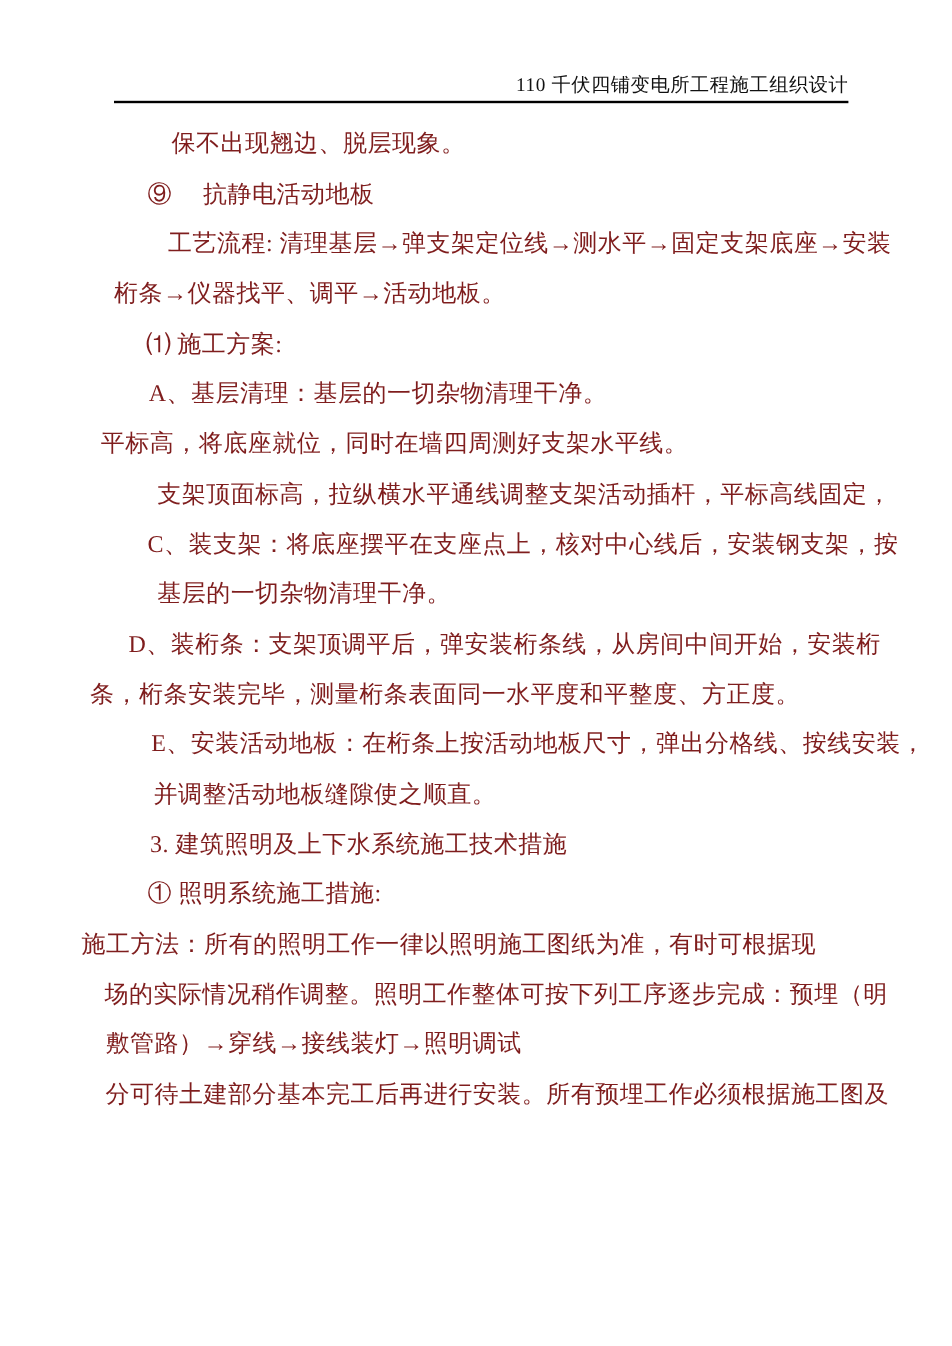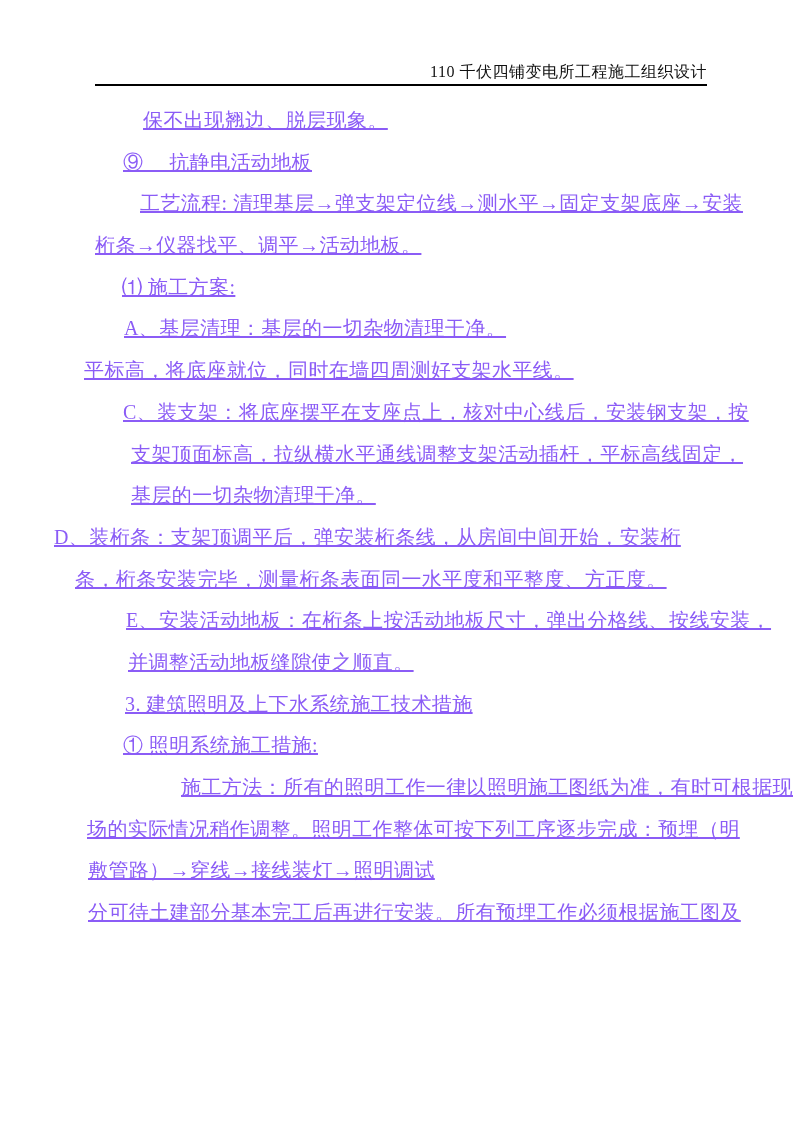--- a/index.html
+++ b/index.html
@@ -42,22 +42,21 @@
     top: 100px;
     left: 0;
     width: 793px;
   }
   .line {
     height: 41.7px;
     line-height: 41.7px;
     font-size: 20px;
     letter-spacing: 0.4px;
     white-space: pre;
-    color: #8b5cf6;
-    text-decoration: underline;
+    color: #7f1d1d;
   }
   
   .footer {
     position: absolute;
     top: 1042px;
     left: 0;
     width: 793px;
     text-align: center;
   }
   .footer span {
@@ -76,30 +75,30 @@
   <div class="header-rule"></div>
 
   <div class="doc-body">
       <div class="line" style="margin-left: 143px;">保不出现翘边、脱层现象。</div>
       <div class="line" style="margin-left: 123px;">⑨　 抗静电活动地板</div>
       <div class="line" style="margin-left: 140px;">工艺流程: 清理基层→弹支架定位线→测水平→固定支架底座→安装</div>
       <div class="line" style="margin-left: 95px;">桁条→仪器找平、调平→活动地板。</div>
       <div class="line" style="margin-left: 122px;">⑴ 施工方案:</div>
       <div class="line" style="margin-left: 124px;">A、基层清理：基层的一切杂物清理干净。</div>
       <div class="line" style="margin-left: 84px;">平标高，将底座就位，同时在墙四周测好支架水平线。</div>
+      <div class="line" style="margin-left: 131px;">支架顶面标高，拉纵横水平通线调整支架活动插杆，平标高线固定，</div>
       <div class="line" style="margin-left: 123px;">C、装支架：将底座摆平在支座点上，核对中心线后，安装钢支架，按</div>
-      <div class="line" style="margin-left: 131px;">支架顶面标高，拉纵横水平通线调整支架活动插杆，平标高线固定，</div>
       <div class="line" style="margin-left: 131px;">基层的一切杂物清理干净。</div>
-      <div class="line" style="margin-left: 54px;">D、装桁条：支架顶调平后，弹安装桁条线，从房间中间开始，安装桁</div>
+      <div class="line" style="margin-left: 107px;">D、装桁条：支架顶调平后，弹安装桁条线，从房间中间开始，安装桁</div>
       <div class="line" style="margin-left: 75px;">条，桁条安装完毕，测量桁条表面同一水平度和平整度、方正度。</div>
       <div class="line" style="margin-left: 126px;">E、安装活动地板：在桁条上按活动地板尺寸，弹出分格线、按线安装，</div>
       <div class="line" style="margin-left: 128px;">并调整活动地板缝隙使之顺直。</div>
       <div class="line" style="margin-left: 125px;">3. 建筑照明及上下水系统施工技术措施</div>
       <div class="line" style="margin-left: 123px;">① 照明系统施工措施:</div>
-      <div class="line" style="margin-left: 68px; text-align: right;">施工方法：所有的照明工作一律以照明施工图纸为准，有时可根据现</div>
+      <div class="line" style="margin-left: 68px;">施工方法：所有的照明工作一律以照明施工图纸为准，有时可根据现</div>
       <div class="line" style="margin-left: 87px;">场的实际情况稍作调整。照明工作整体可按下列工序逐步完成：预埋（明</div>
       <div class="line" style="margin-left: 88px;">敷管路）→穿线→接线装灯→照明调试</div>
       <div class="line" style="margin-left: 88px;">分可待土建部分基本完工后再进行安装。所有预埋工作必须根据施工图及</div>
     </div>
 
   <div class="footer">
     <span>第 12 页 共 23 页</span>
   </div>
 
 </div>

